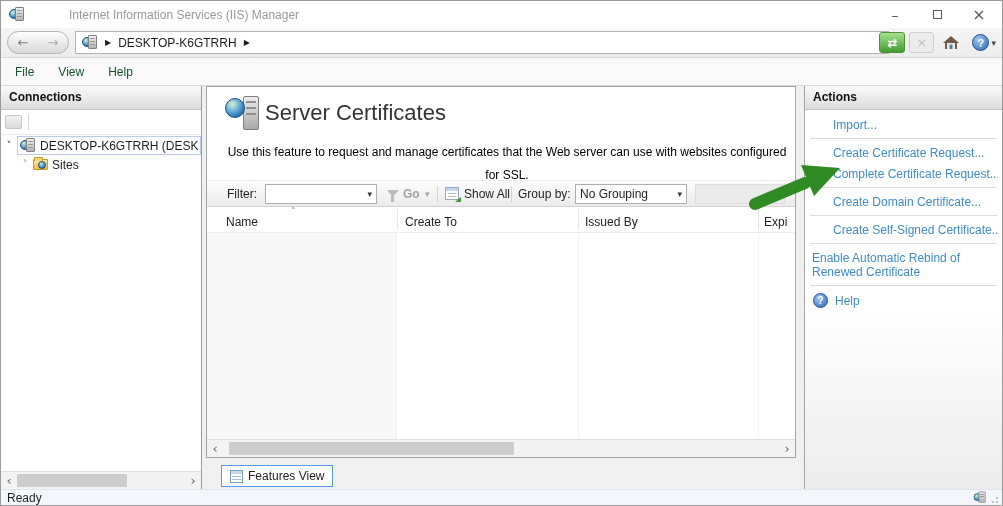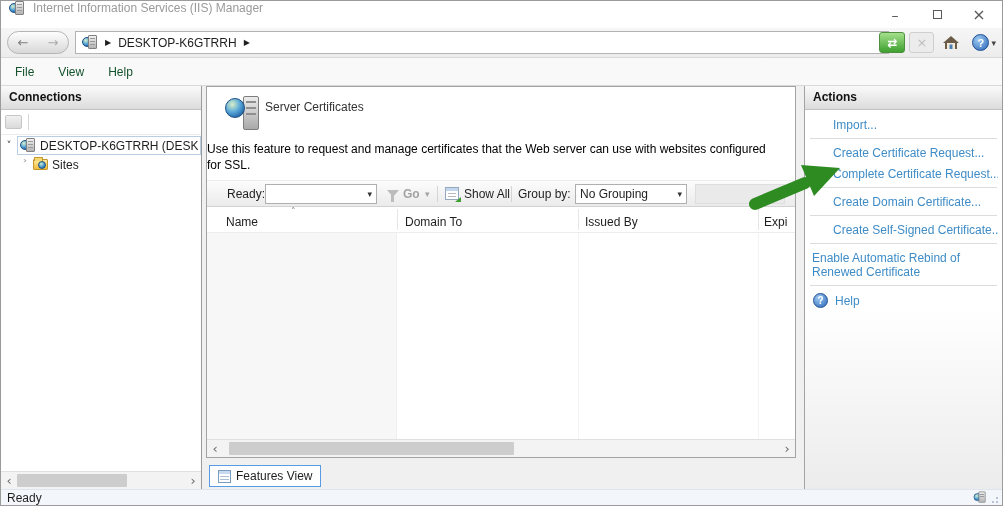--- a/index.html
+++ b/index.html
@@ -6,21 +6,21 @@
     --link:#3f8cc7;
     --arrow-green:#2e8b22;
     --tabsel:#569de5;
   }
   *{margin:0;padding:0;box-sizing:border-box;}
   body{background:#cfcfcf;font-family:"Liberation Sans","DejaVu Sans",sans-serif;font-size:12px;color:#1e1e1e;}
   .glyph{font-family:"DejaVu Sans",sans-serif;}
   .window{position:relative;width:1003px;height:506px;background:#fff;border:1px solid #9b9b9b;overflow:hidden;}
 
   
-  .titlebar{position:absolute;top:0;left:0;right:0;height:27px;background:#fff;display:flex;align-items:flex-start;}
+  .titlebar{position:absolute;top:0;left:0;right:0;height:27px;background:#fff;display:flex;align-items:center;gap:36px;}
   .titlebar .title-text{margin-left:8px;color:#9a9a9a;font-size:12px;}
   .win-controls{position:absolute;right:2px;top:0;height:27px;display:flex;}
   .wc{width:42px;height:27px;display:flex;align-items:center;justify-content:center;color:#5a5a5a;font-size:14px;cursor:default;}
   .max-box{display:inline-block;width:9px;height:9px;border:1px solid #5a5a5a;}
 
   
   .iis-icon{position:relative;display:inline-block;width:16px;height:15px;flex:0 0 auto;}
   .iis-icon .srv{position:absolute;right:1px;top:0;width:9px;height:14px;background:linear-gradient(#f0f0f0,#b4b4b4);border:1px solid #808080;border-radius:1px;}
   .iis-icon .srv:before{content:"";position:absolute;left:1px;right:1px;top:2px;height:7px;
     background:repeating-linear-gradient(#9a9a9a 0 1px,transparent 1px 3px);}
@@ -88,22 +88,22 @@
 
   
   .main{position:absolute;left:205px;top:0;width:590px;bottom:0;}
   .main-box{position:absolute;left:0;top:0;width:590px;height:372px;background:#fff;border:1px solid #a3a3a3;}
   .feat-icon{position:absolute;left:18px;top:9px;width:38px;height:36px;}
   .feat-icon .tower{position:absolute;right:4px;top:0;width:16px;height:34px;background:linear-gradient(#ececec,#a9a9a9);border:1px solid #7d7d7d;border-radius:2px;}
   .feat-icon .tower:before{content:"";position:absolute;left:2px;right:2px;top:4px;height:16px;
     background:repeating-linear-gradient(#8f8f8f 0 2px,transparent 2px 6px);}
   .feat-icon .bigglobe{position:absolute;left:0;top:2px;width:20px;height:20px;border-radius:50%;
     background:radial-gradient(circle at 35% 30%,#d8f0c8,#58a7d8 45%,#2b6fae 75%,#1d5a93);border:1px solid #1c4f82;}
-  .feat-title{position:absolute;left:58px;top:13px;font-size:12px;color:#333;}
-  .feat-desc{position:absolute;left:0;top:54px;width:562px;line-height:16px;color:#000;}
+  .feat-title{position:absolute;left:58px;top:13px;font-size:22px;color:#333;}
+  .feat-desc{position:absolute;left:19px;top:54px;width:562px;line-height:23px;color:#000;text-align:center;}
 
   .ftoolbar{position:absolute;left:0;right:0;top:93px;height:27px;background:linear-gradient(#fcfcfc,#ebebeb);
     border-top:1px solid #ececec;border-bottom:1px solid #d2d2d2;}
   .ft-item{position:absolute;top:0;height:25px;display:flex;align-items:center;}
   .combo{background:#fff;border:1px solid #afafaf;height:20px;top:3px;position:absolute;display:flex;align-items:center;justify-content:space-between;padding:0 4px;}
   .combo .dd{font-size:9px;color:#333;}
   .funnel{width:0;height:0;border-left:6px solid transparent;border-right:6px solid transparent;border-top:7px solid #bcbcbc;position:relative;}
   .funnel:after{content:"";position:absolute;left:-2px;top:-2px;width:3px;height:7px;background:#bcbcbc;}
   .gray-text{color:#a3a3a3;font-weight:bold;}
   .vsep{position:absolute;top:5px;width:1px;height:16px;background:#d5d5d5;}
@@ -116,21 +116,21 @@
 
   .colheader{position:absolute;left:0;right:0;top:120px;height:26px;background:#fff;border-bottom:1px solid #ededed;}
   .colheader .col{position:absolute;top:8px;color:#1e1e1e;}
   .colheader .csep{position:absolute;top:2px;bottom:2px;width:1px;background:#e6e6e6;}
   .sortmark{position:absolute;top:-1px;font-size:9px;color:#777;}
 
   .tbody{position:absolute;left:0;right:0;top:146px;bottom:18px;background:#fff;}
   .namecol-shade{position:absolute;left:0;top:0;bottom:0;width:190px;background:#f7f7f7;border-right:1px solid #efefef;}
   .bsep{position:absolute;top:0;bottom:0;width:1px;background:#f3f3f3;}
 
-  .tabsbar{position:absolute;left:0;top:376px;width:590px;height:28px;display:flex;align-items:center;gap:1px;padding-left:3px;}
+  .tabsbar{position:absolute;left:12px;top:376px;width:590px;height:28px;display:flex;align-items:center;gap:1px;padding-left:3px;}
   .tab{display:flex;align-items:center;gap:5px;height:22px;padding:0 8px;border:1px solid transparent;}
   .tab.selected{background:#fff;border-color:var(--tabsel);}
   .fv-icon{width:13px;height:13px;border:1px solid #7a9cc0;background:#fff;position:relative;}
   .fv-icon:before{content:"";position:absolute;left:0;right:0;top:0;height:3px;background:#c8daf0;}
   .fv-icon:after{content:"";position:absolute;left:1px;right:1px;top:5px;height:6px;
     background:repeating-linear-gradient(#a9bed2 0 1px,transparent 1px 3px);}
   .cv-icon{position:relative;width:14px;height:11px;background:linear-gradient(#f7d98c,#e8b84a);border:1px solid #bb8f33;border-radius:1px;}
   .cv-icon:before{content:"";position:absolute;right:1px;top:-2px;width:6px;height:8px;background:#fff;border:1px solid #b0b0b0;}
 
   
@@ -250,21 +250,21 @@
     <div class="main">
       <div class="main-box">
         <div class="feat-icon">
           <span class="tower"></span>
             <span class="bigglobe"></span>
         </div>
         <div class="feat-title">Server Certificates</div>
         <div class="feat-desc">Use this feature to request and manage certificates that the Web server can use with websites configured for SSL.</div>
 
         <div class="ftoolbar">
-          <span class="ft-item" style="left:20px">Ready:</span>
+          <span class="ft-item" style="left:20px">Filter:</span>
           <span class="combo" style="left:58px;width:112px">
             <span></span>
             <span class="dd glyph">▾</span>
           </span>
           <span class="ft-item" style="left:180px">
               <span class="funnel"></span>
             </span>
           <span class="ft-item gray-text" style="left:196px">Go</span>
           <span class="ft-item gray-text glyph" style="left:218px;font-size:9px">▾</span>
           <span class="vsep" style="left:230px"></span>
@@ -280,21 +280,21 @@
             <span>No Grouping</span>
             <span class="dd glyph">▾</span>
           </span>
           <span class="blank-rect"></span>
         </div>
 
         <div class="colheader">
           <span class="col" style="left:19px">Name</span>
           <span class="sortmark glyph" style="left:84px">˄</span>
           <span class="csep" style="left:190px"></span>
-          <span class="col" style="left:198px">Domain To</span>
+          <span class="col" style="left:198px">Create To</span>
           <span class="csep" style="left:371px"></span>
           <span class="col" style="left:378px">Issued By</span>
           <span class="csep" style="left:551px"></span>
           <span class="col" style="left:557px">Expi</span>
         </div>
 
         <div class="tbody">
           <span class="namecol-shade"></span>
           <span class="bsep" style="left:371px"></span>
           <span class="bsep" style="left:551px"></span>

